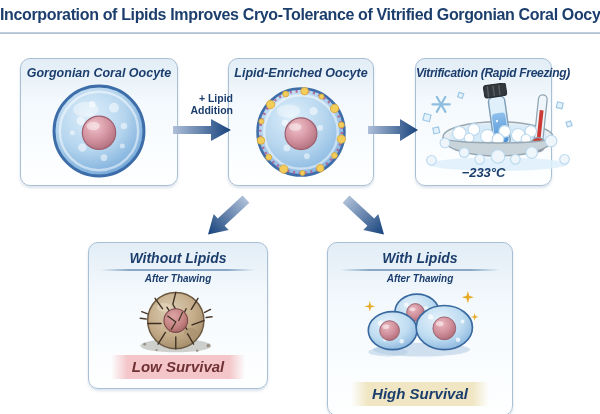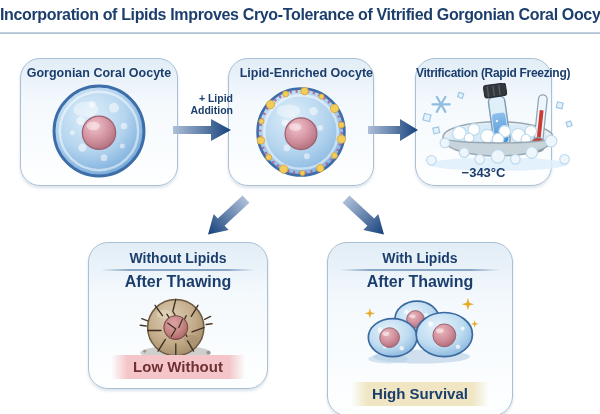--- a/index.html
+++ b/index.html
@@ -12,40 +12,40 @@
     font-size:16px;font-weight:bold;color:#1c3e6d;letter-spacing:-0.35px;
     white-space:nowrap;
   }
   .title-divider{
     position:absolute;top:32px;left:0;width:600px;height:2px;
     background:linear-gradient(180deg,#c9d6e3,#a6bacd);
   }
   .panel{
     position:absolute;
     background:linear-gradient(180deg,#e2edf6 0%,#f4f9fd 35%,#feffff 100%);
-    border:1.5px solid #a9bfd4;border-radius:20px;
+    border:1.5px solid #a9bfd4;border-radius:10px;
     box-shadow:0 2px 3px rgba(125,155,185,0.28);
-    box-sizing:border-box;text-align:center;
+    box-sizing:border-box;text-align:center;font-style:italic;
   }
   .panel-top{top:58px;height:128px;}
   .panel-1{left:20px;width:158px;}
-  .panel-2{left:228px;width:146px;text-align:right;}
+  .panel-2{left:228px;width:146px;}
   .panel-3{left:415px;width:137px;}
   .panel-4{left:88px;top:242px;width:180px;height:147px;}
   .panel-5{left:327px;top:242px;width:186px;height:174px;}
   .panel-title{
     margin-top:7px;font-size:12.5px;font-weight:bold;color:#1c3e6d;white-space:nowrap;
   }
   .panel-3 .panel-title{font-size:12px;letter-spacing:-0.3px;}
   .outcome-title{margin-top:7px;font-size:14px;font-weight:bold;color:#1c3e6d;text-align:center;}
   .outcome-divider{
     width:87%;height:2px;margin:3px auto 2px auto;
     background:linear-gradient(90deg,rgba(138,168,198,0) 0%,#8aa8c6 18%,#8aa8c6 82%,rgba(138,168,198,0) 100%);
   }
-  .outcome-subtitle{font-size:16px;font-weight:bold;color:#1c3e6d;}
+  .outcome-subtitle{font-size:10px;font-weight:bold;color:#1c3e6d;}
   .cell-art{display:block;margin:1px auto 0 auto;}
   .vit-art{display:block;margin:3px auto 0 auto;}
   .temp-label{
     position:absolute;bottom:5px;left:0;width:100%;text-align:center;
     font-size:13px;font-weight:bold;color:#1c3e6d;z-index:2;
   }
   .connector-label{
     position:absolute;left:175px;top:92px;width:58px;text-align:right;
     font-size:10.5px;font-weight:bold;color:#1c3e6d;line-height:1.15;z-index:3;
   }
@@ -239,21 +239,21 @@
           <circle cx="140" cy="60" r="6"></circle>
           <circle cx="50" cy="72" r="5"></circle>
         <circle cx="120" cy="72" r="6"></circle>
           <circle cx="85" cy="76" r="7"></circle>
           <circle cx="16" cy="80" r="5"></circle>
         <circle cx="154" cy="79" r="5"></circle>
           <circle cx="66" cy="79" r="5"></circle>
           <circle cx="103" cy="79" r="5"></circle>
       </g>
     </svg>
-    <div class="temp-label">−343°C</div>
+    <div class="temp-label">−233°C</div>
   </div>
 
   <svg class="arrow-d-left" width="56" height="50" viewBox="0 0 56 50">
     <defs>
         <linearGradient id="gC" gradientUnits="userSpaceOnUse" x1="50" y1="6" x2="12" y2="41">
       <stop offset="0" stop-color="#aebfd8"></stop>
           <stop offset="1" stop-color="#16427c"></stop>
         </linearGradient>
       </defs>
     <polygon points="46.6,2.4 21.8,25.5 17.7,21.1 12,41.4 32.7,37.1 28.6,32.8 53.4,9.7" fill="url(#gC)"></polygon>
@@ -310,21 +310,21 @@
         <path d="M61,42 L72,50 L66,60"></path>
         <path d="M81,37 L76,48"></path>
       </g>
       <g stroke="#4a3a2c" stroke-width="2" stroke-linecap="round">
         <path d="M26,36 l8,3"></path>
           <path d="M24,45 l8,1"></path>
         <path d="M119,33 l-8,4"></path>
           <path d="M121,43 l-8,1"></path>
       </g>
     </svg>
-    <div class="badge badge-low">Low Without</div>
+    <div class="badge badge-low">Low Survival</div>
   </div>
 
   <div class="panel panel-5">
     <div class="outcome-title">With Lipids</div>
     <div class="outcome-divider"></div>
     <div class="outcome-subtitle">After Thawing</div>
     <svg class="cell-art" width="126" height="76" viewBox="0 0 160 100">
       <defs>
         <radialGradient id="g5body" cx="40%" cy="33%" r="78%">
           <stop offset="0%" stop-color="#e6f2fb"></stop>

